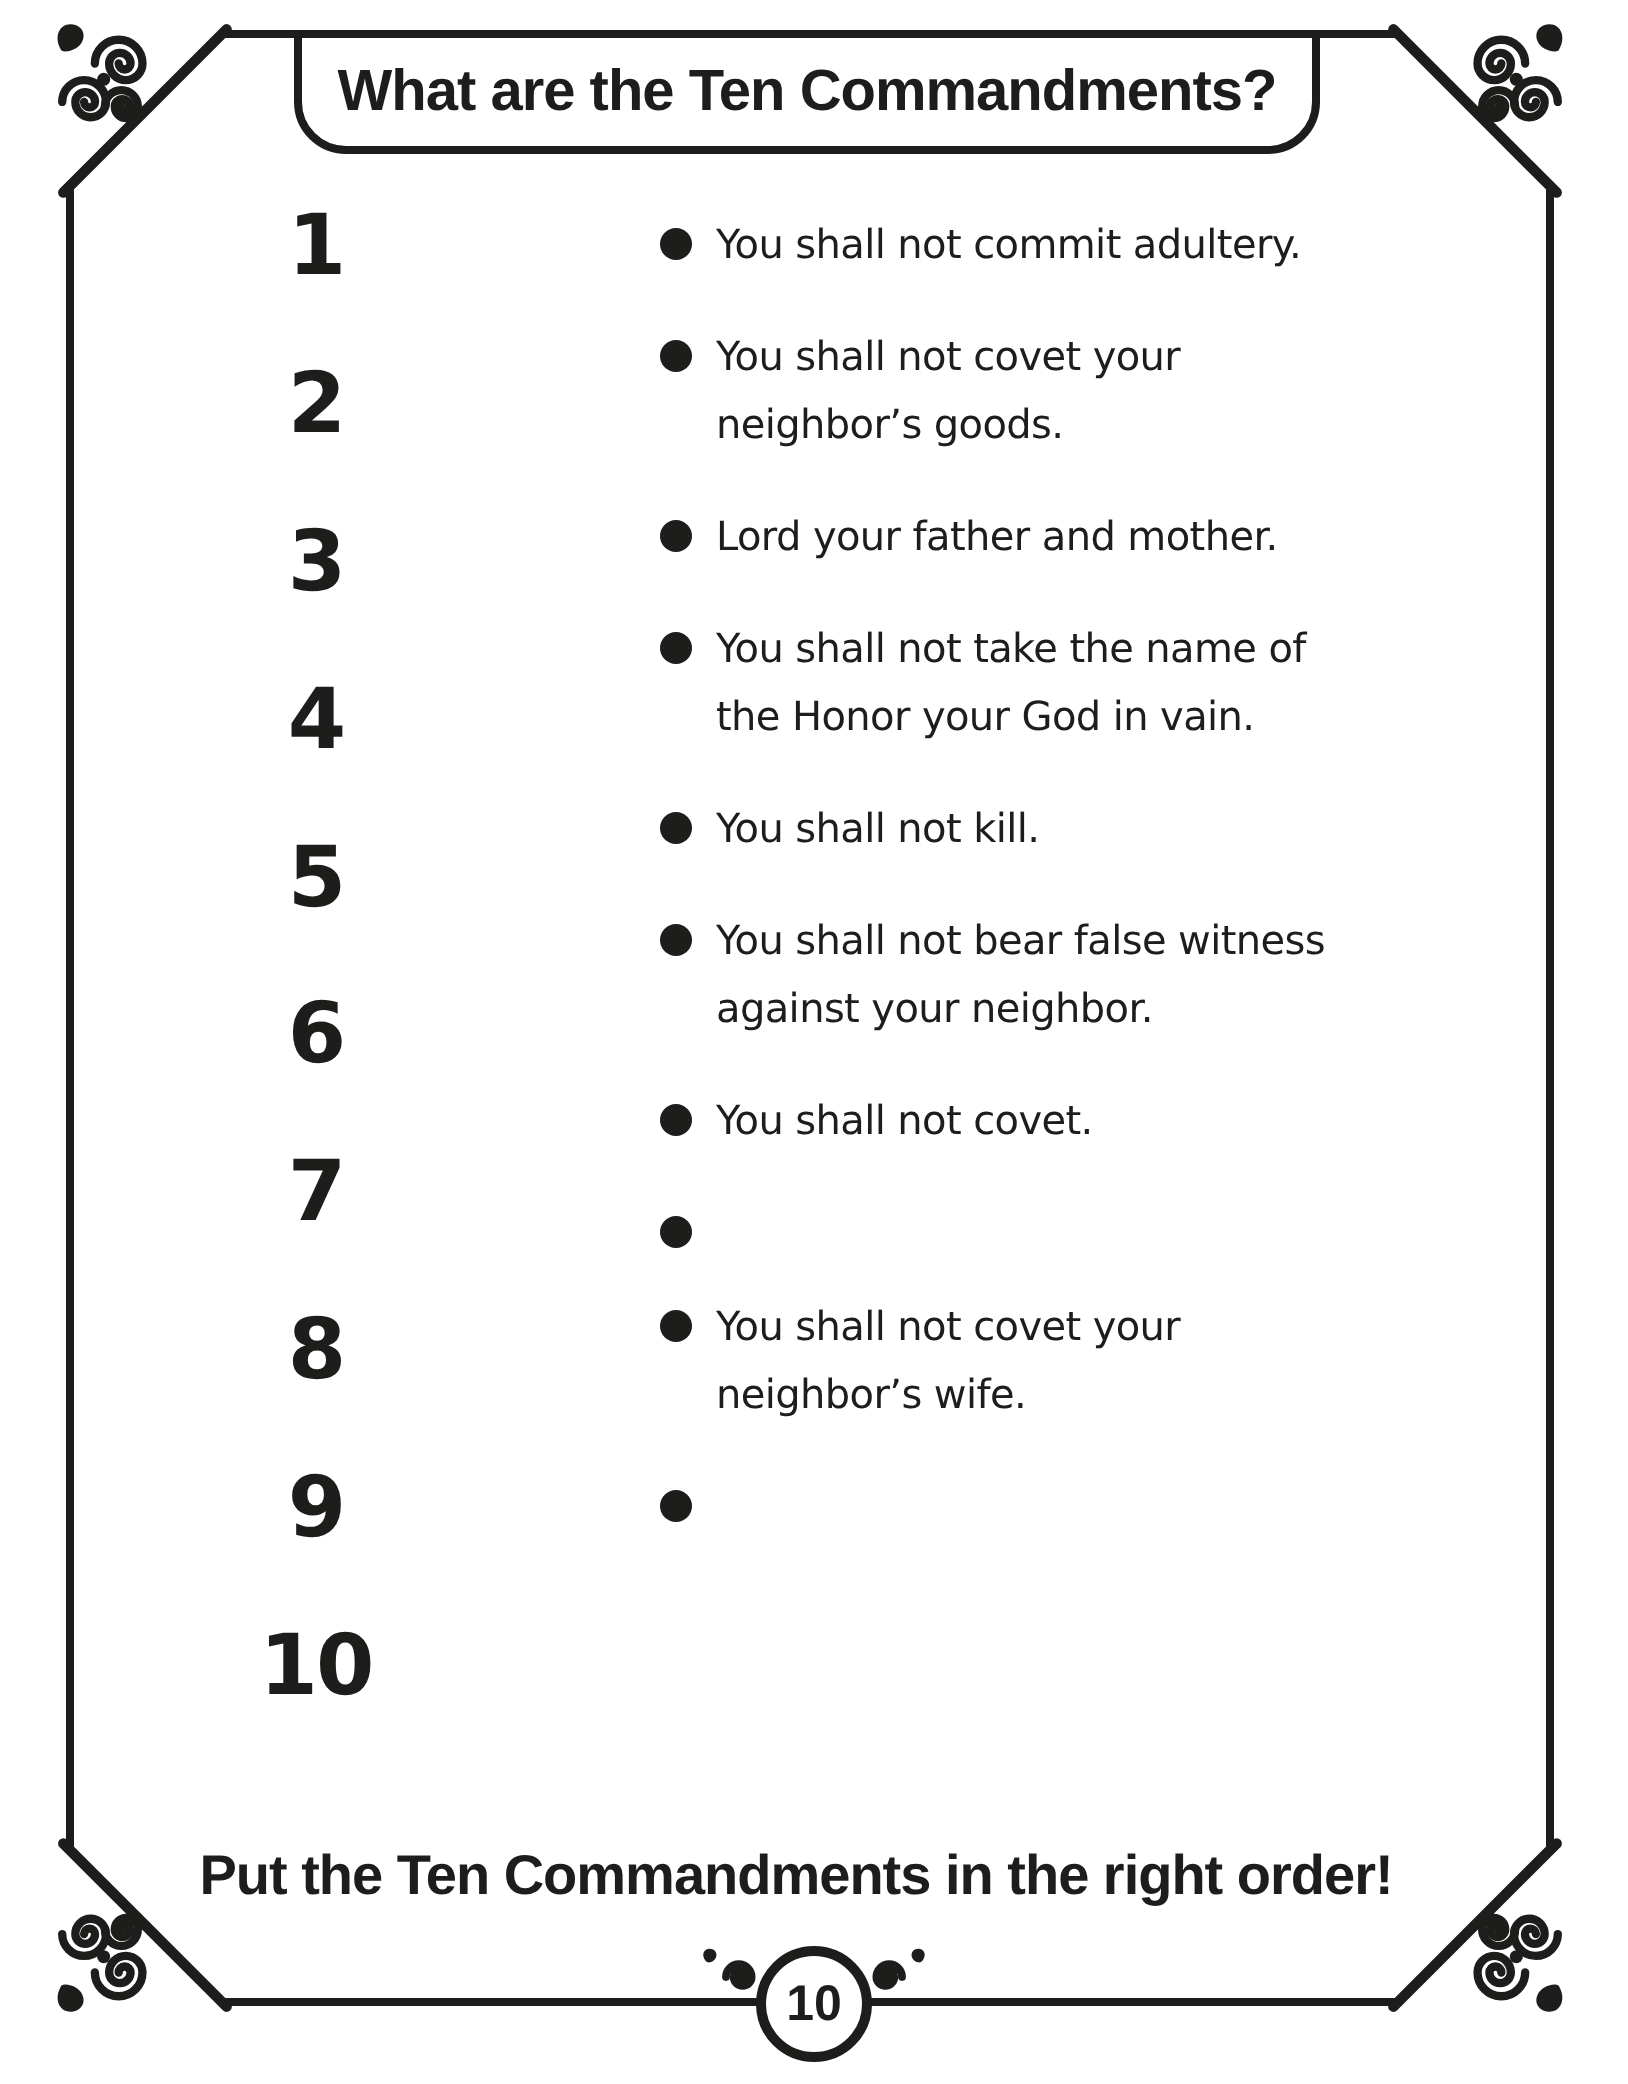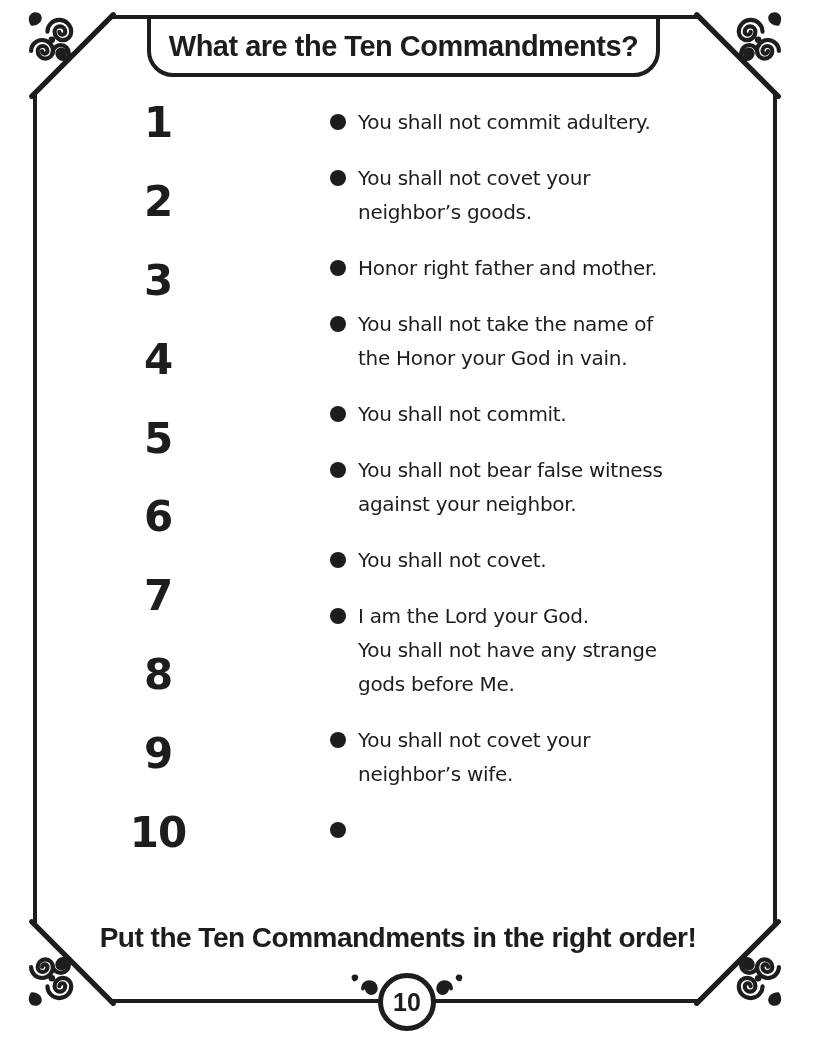--- a/index.html
+++ b/index.html
@@ -140,45 +140,42 @@
       <span class="dot"></span>
       <span class="txt">You shall not commit adultery.</span>
     </div>
     <div class="item">
       <span class="dot"></span>
       <span class="txt">You shall not covet your
 neighbor’s goods.</span>
     </div>
     <div class="item">
       <span class="dot"></span>
-      <span class="txt">Honor right father and mother.</span>
+      <span class="txt">Lord your father and mother.</span>
     </div>
     <div class="item">
       <span class="dot"></span>
       <span class="txt">You shall not take the name of
 the Honor your God in vain.</span>
     </div>
     <div class="item">
       <span class="dot"></span>
-      <span class="txt">You shall not commit.</span>
+      <span class="txt">You shall not kill.</span>
     </div>
     <div class="item">
       <span class="dot"></span>
       <span class="txt">You shall not bear false witness
 against your neighbor.</span>
     </div>
     <div class="item">
       <span class="dot"></span>
       <span class="txt">You shall not covet.</span>
     </div>
     <div class="item">
       <span class="dot"></span>
-      <span class="txt">I am the Lord your God.
-You shall not have any strange
-gods before Me.</span>
     </div>
     <div class="item">
       <span class="dot"></span>
       <span class="txt">You shall not covet your
 neighbor’s wife.</span>
     </div>
     <div class="item">
       <span class="dot"></span>
     </div>
   </div>

